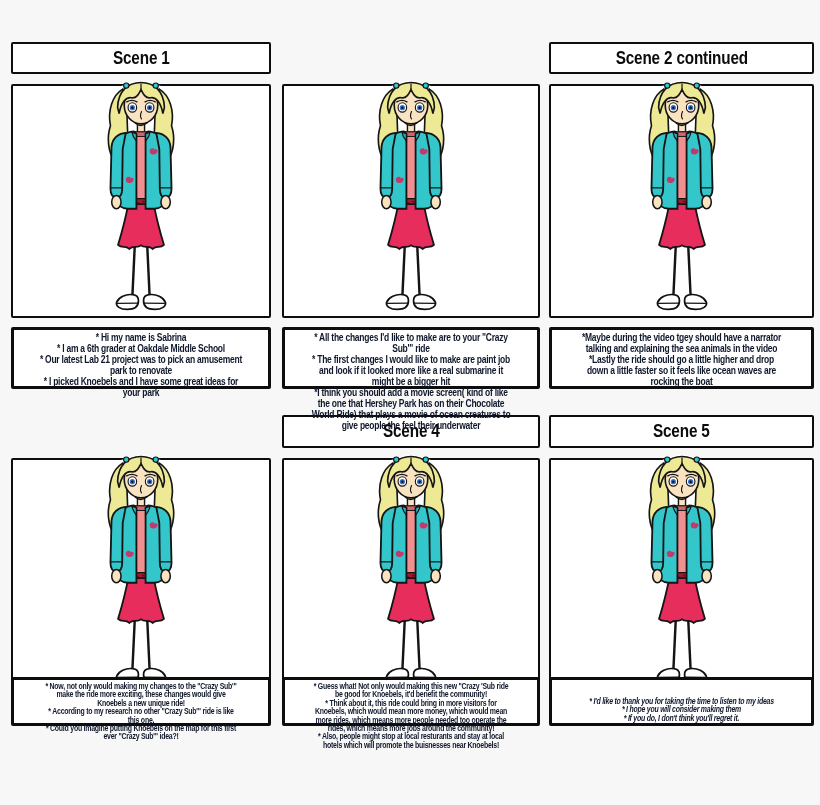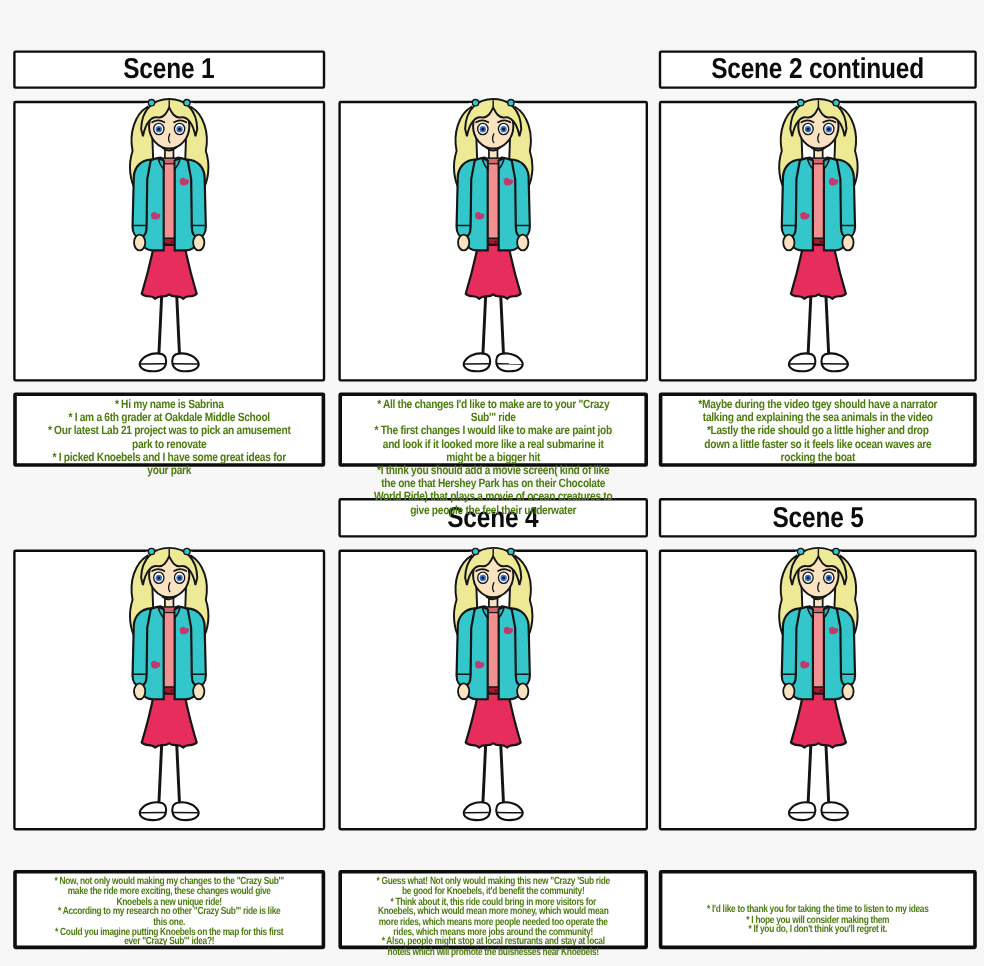--- a/index.html
+++ b/index.html
@@ -16,57 +16,57 @@
   .c1 { left: 11px;  width: 260px; }
   .c2 { left: 282px; width: 258px; }
   .c3 { left: 549px; width: 265px; }
 
   
   .r1t { top: 42px;  height: 32px; }
   .r1c { top: 84px;  height: 234px; }
   .r1d { top: 327px; height: 62px; }
   .r2t { top: 415px; height: 33px; }
   .r2c { top: 458px; height: 234px; }
-  .r2d { top: 725px; height: 66px; }
+  .r2d { top: 677px; height: 49px; }
 
   .box {
     background: #ffffff;
     border: 2.5px solid #0d0d0d;
     border-radius: 2px;
   }
   .title-box {
     display: flex; align-items: center; justify-content: center;
-    font-weight: bold; font-size: 24px; color: #0c0c0c;
+    font-weight: bold; font-size: 18px; color: #0c0c0c;
     z-index: 2;
   }
   .title-box .t { transform: scaleX(0.85); white-space: nowrap; letter-spacing: -0.2px; }
 
   .cell { overflow: visible; }
   .char {
     position: absolute; left: 50%; top: -6px;
     width: 112px; height: 233px;
     transform: translateX(-50%);
   }
 
   .desc {
     border-width: 3px;
     overflow: visible;
     z-index: 1;
   }
   .desc.top-layer { z-index: 6; }
   .desc-inner {
     width: 100%; height: 100%;
     text-align: center;
-    font-weight: bold; color: #4d7c0f;
+    font-weight: bold; color: #0f172a;
     padding-top: 2px; box-sizing: border-box;
   }
   .desc-line { white-space: nowrap; transform: scaleX(0.85); transform-origin: 50% 50%; }
   .lg .desc-line { font-size: 10px;  line-height: 11px;  letter-spacing: -0.3px; }
   .sm .desc-line { font-size: 8.7px; line-height: 8.4px; letter-spacing: -0.3px; transform: scaleX(0.8); }
-  .vcenter .desc-inner { display: flex; flex-direction: column; justify-content: center; padding-top: 16px; }
+  .vcenter .desc-inner { display: flex; flex-direction: column; justify-content: center; padding-top: 16px; font-style: italic; }
 
   .footer {
     position: absolute; left: 11px; top: 772px;
     font-size: 13.5px; color: #3d3d3d; letter-spacing: 0.2px;
   }
   .defs-hidden { position: absolute; width: 0; height: 0; overflow: hidden; }
 </style>
 </head>
 <body>
 

